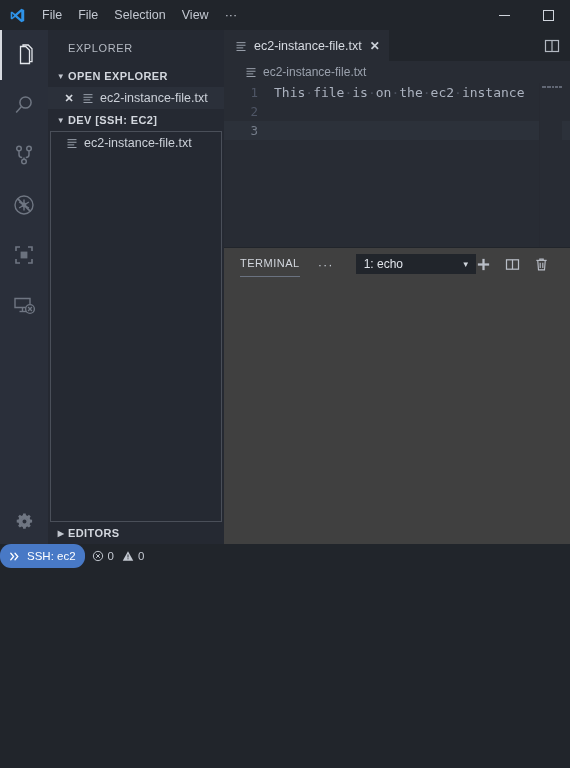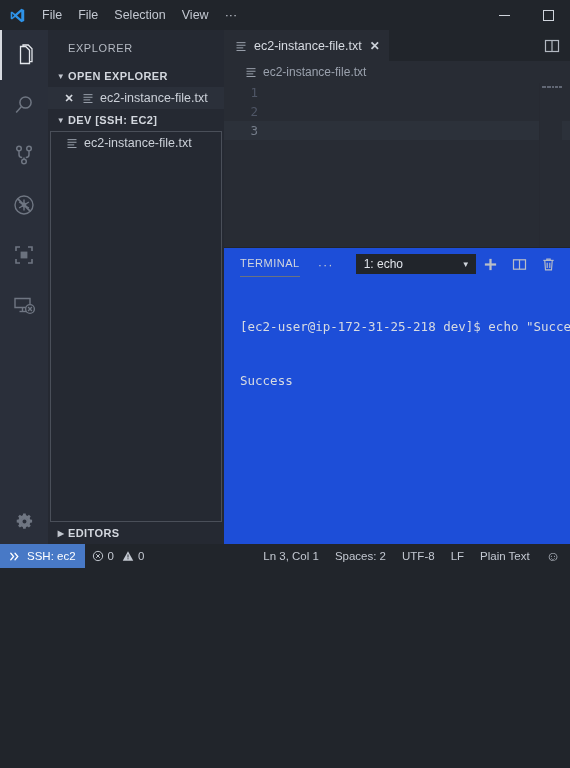--- a/index.html
+++ b/index.html
@@ -251,23 +251,23 @@
   }
   .editor-overview-border {
     position: absolute; top: 0; bottom: 0; right: 30px; width: 1px;
     background: #21252b;
   }
 
   
   .panel {
     flex: 0 0 296px;
     height: 296px;
-    background: #1d4ed8;
+    background: #404040;
     border-top: 1px solid #21252b;
-    display: flex; flex-direction: column;
+    display: flex; flex-direction: row;
     min-height: 0;
   }
   .panel-header {
     height: 32px; flex: 0 0 32px;
     display: flex; align-items: center;
     padding: 0 10px 0 16px;
     gap: 0;
   }
   .panel-tab {
     font-size: 11px;
@@ -335,20 +335,21 @@
     user-select: none;
   }
   .sb-remote {
     background: #4879c6;
     color: #ffffff;
     height: 24px;
     display: flex; align-items: center; gap: 5px;
     padding: 0 9px;
     font-size: 11.5px;
     cursor: pointer;
+    border-radius: 11px;
   }
   .sb-item {
     display: flex; align-items: center; gap: 4px;
     padding: 0 7px; height: 24px;
     cursor: pointer;
   }
   .sb-right { margin-left: auto; display: flex; align-items: center; }
   .sb-right .sb-item { padding: 0 8px; }
   svg { display: block; }
 </style>
@@ -535,20 +536,21 @@
             <path d="M2 3.5h12M2 7h12M2 10.5h9M2 14h12"></path>
           </svg>
         </span>
         <span>ec2-instance-file.txt</span>
       </div>
 
       <div class="editor">
         <div class="code-area">
           <div class="code-line">
             <span class="gutter">1</span>
+            <span class="code-text"><span>This</span><span class="ws-dot">·</span><span>file</span><span class="ws-dot">·</span><span>is</span><span class="ws-dot">·</span><span>on</span><span class="ws-dot">·</span><span>the</span><span class="ws-dot">·</span><span>ec2</span><span class="ws-dot">·</span><span>instance</span></span>
           </div>
           <div class="code-line">
             <span class="gutter">2</span>
             <span class="code-text"></span>
           </div>
           <div class="code-line current">
             <span class="gutter">3</span>
             <span class="code-text"></span>
           </div>
         </div>
@@ -626,24 +628,14 @@
       <span>0</span>
       <span style="margin-left:4px;">
         <svg width="12" height="12" viewBox="0 0 16 16" fill="#c3c8d1">
           <path d="M8 1.6 L15 14.2 H1 Z"></path>
           <path d="M7.4 6 h1.2 v4 h-1.2 z M7.4 11 h1.2 v1.2 h-1.2 z" fill="#21252b"></path>
         </svg>
       </span>
       <span>0</span>
     </div>
 
-    <div class="sb-right">
-      <div class="sb-item">Ln 3, Col 1</div>
-      <div class="sb-item">Spaces: 2</div>
-      <div class="sb-item">UTF-8</div>
-      <div class="sb-item">LF</div>
-      <div class="sb-item">Plain Text</div>
-      <div class="sb-item" style="padding-right:10px;font-size:14px;">
-        <span>☺</span>
-      </div>
-    </div>
   </div>
 </div>
 
 </body></html>

